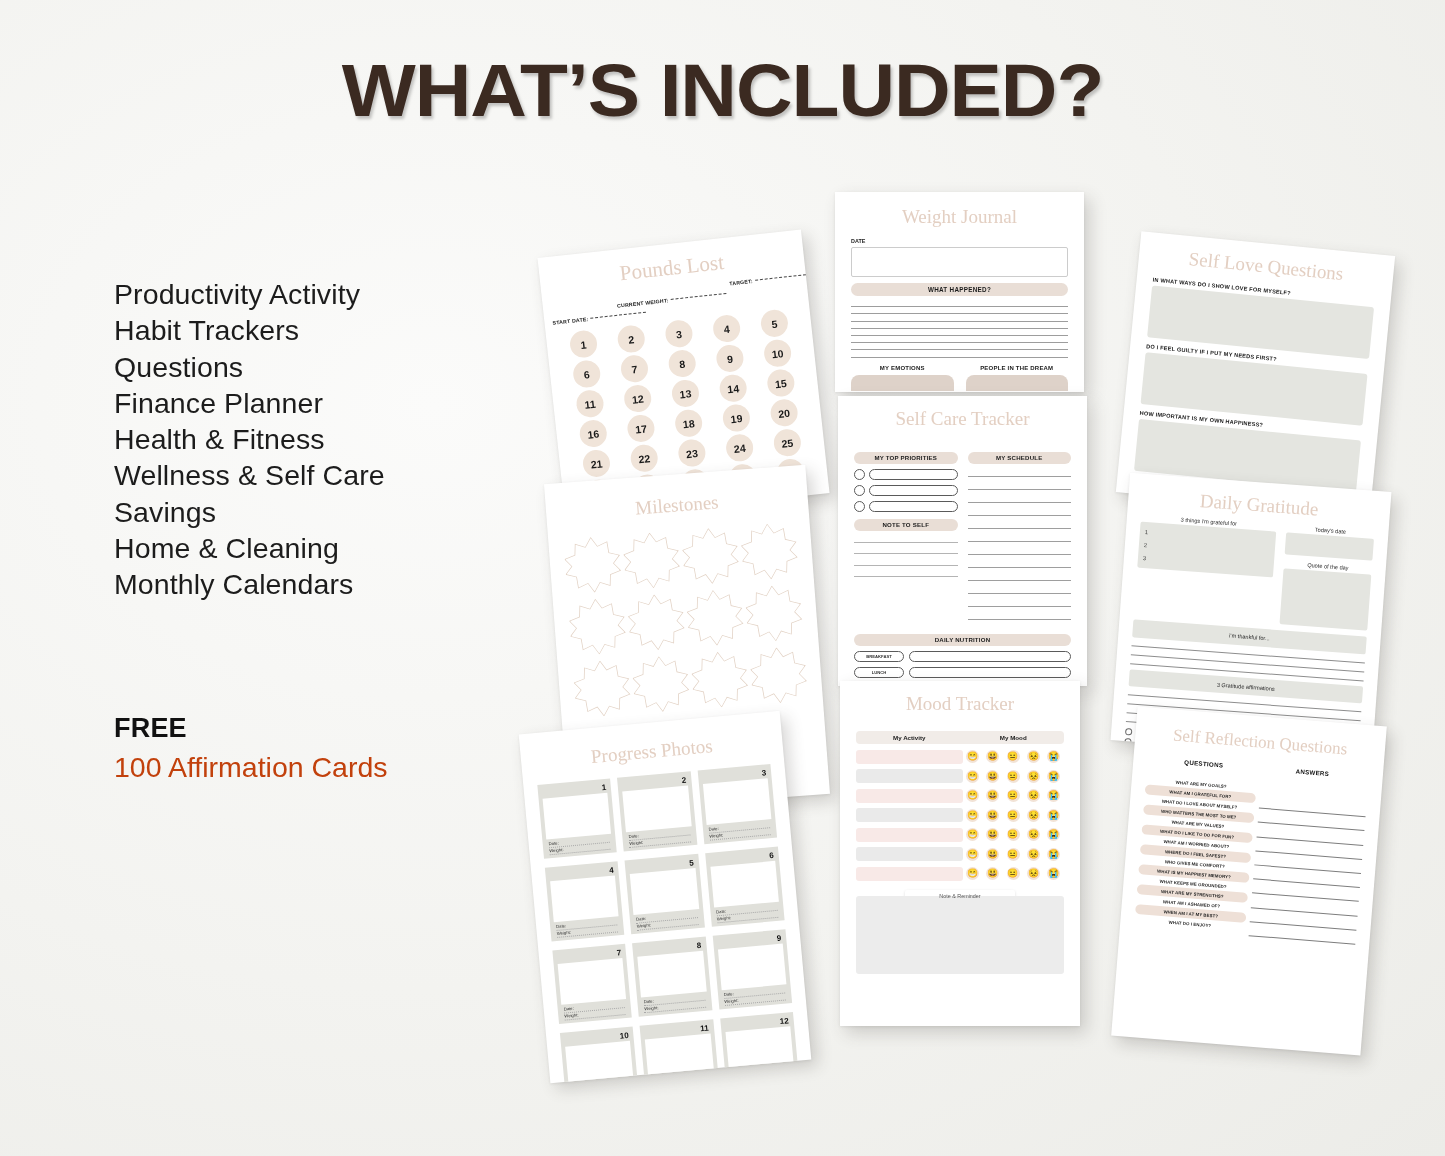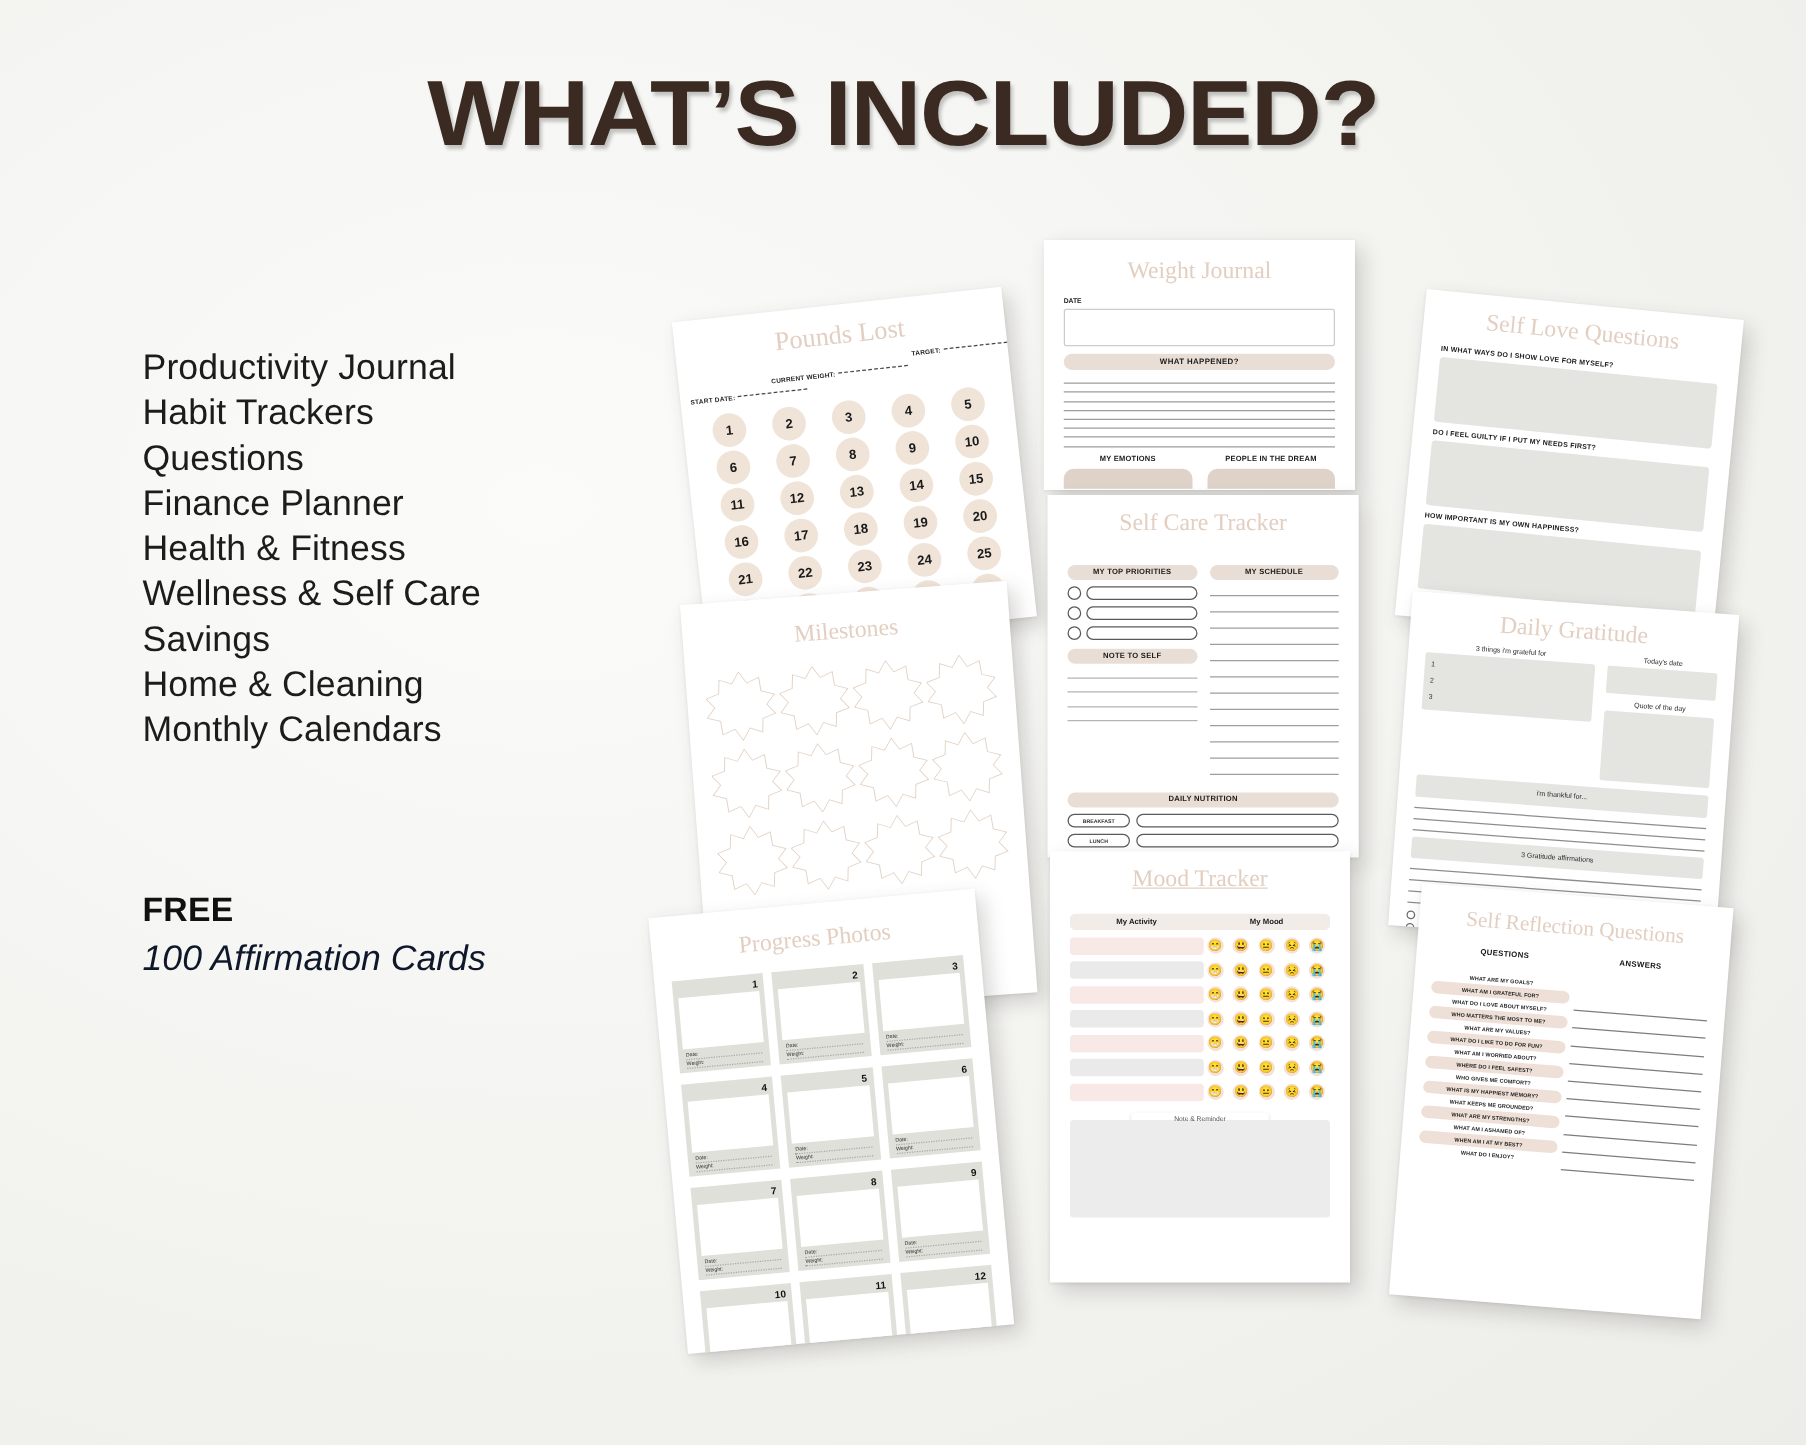--- a/index.html
+++ b/index.html
@@ -25,21 +25,21 @@
   }
 
   
   #feature-list { position: absolute; left: 114px; top: 276px; }
   #feature-list .f-item {
     font-size: 28.5px; color: #1c1c1c; line-height: 36.3px;
     letter-spacing: .1px; white-space: nowrap;
   }
   #free-block { position: absolute; left: 114px; top: 713px; }
   #free-block .free-head { font-size: 27px; font-weight: 700; color: #111; letter-spacing: .2px; }
-  #free-block .free-sub { font-size: 28.5px; color: #0f172a; margin-top: 7px; white-space: nowrap; font-style: italic; }
+  #free-block .free-sub { font-size: 28.5px; color: #c2410c; margin-top: 7px; white-space: nowrap; }
 
   
   .sheet {
     position: absolute; background: #fff;
     box-shadow: 6px 7px 16px rgba(60,55,50,.20), 0 1px 3px rgba(0,0,0,.08);
     overflow: hidden;
   }
   .sheet-title {
     font-family: "Liberation Serif", serif;
     color: #e3cfc2; text-align: center; white-space: nowrap;
@@ -142,21 +142,21 @@
   #sheet-progress .sheet-title { font-size: 19px; margin-top: 18px; }
   .pp-grid { display: grid; grid-template-columns: repeat(3, 1fr); gap: 9px 7px; padding: 12px 14px 0; }
   .pp-card { background: #e0e0da; padding: 4px 4px 0; }
   .pp-num { font-size: 8px; font-weight: 700; color: #111; text-align: right; line-height: 9px; padding-right: 1px; }
   .pp-win { background: #fff; height: 41px; margin-top: 1px; }
   .pp-meta { padding: 2px 2px 3px; }
   .pp-meta div { font-size: 4.2px; color: #333; line-height: 6px; border-bottom: 1px dotted #a9a9a9; }
 
   
   #sheet-mood { left: 840px; top: 681px; width: 240px; height: 345px; }
-  #sheet-mood .sheet-title { font-size: 19px; margin-top: 12px; text-decoration: underline; }
+  #sheet-mood .sheet-title { font-size: 19px; margin-top: 12px; }
   #sheet-mood .inner { padding: 16px 16px 0; }
   .mt-head { display: flex; background: #f1ece8; border-radius: 4px; height: 13px; align-items: center; }
   .mt-head span { font-size: 6.2px; font-weight: 700; color: #1a1a1a; text-align: center; }
   .mt-head span:nth-child(1) { flex: 1.05; }
   .mt-head span:nth-child(2) { flex: 1; }
   .mt-row { display: flex; align-items: center; margin-top: 5.5px; }
   .mt-act { flex: 1.05; height: 14px; border-radius: 3px; }
   .mt-act.pink { background: #f8e9e7; }
   .mt-act.gray { background: #eaeaea; }
   .mt-moods { flex: 1; display: flex; justify-content: space-around; align-items: center; }
@@ -182,21 +182,21 @@
   .sr-q.alt { background: #eee0d7; border-radius: 6px; }
   .sr-as { flex: .98; padding-top: 11px; }
   .sr-as div { height: 14.2px; border-bottom: 1px solid #7d7d7d; }
 </style>
 </head>
 <body>
 
 <h1 id="page-title">WHAT’S INCLUDED?</h1>
 
 <div id="feature-list">
-    <div class="f-item">Productivity Journal</div>
+    <div class="f-item">Productivity Activity</div>
     <div class="f-item">Habit Trackers</div>
     <div class="f-item">Questions</div>
     <div class="f-item">Finance Planner</div>
     <div class="f-item">Health &amp; Fitness</div>
     <div class="f-item">Wellness &amp; Self Care</div>
     <div class="f-item">Savings</div>
     <div class="f-item">Home &amp; Cleaning</div>
     <div class="f-item">Monthly Calendars</div>
   </div>
 

